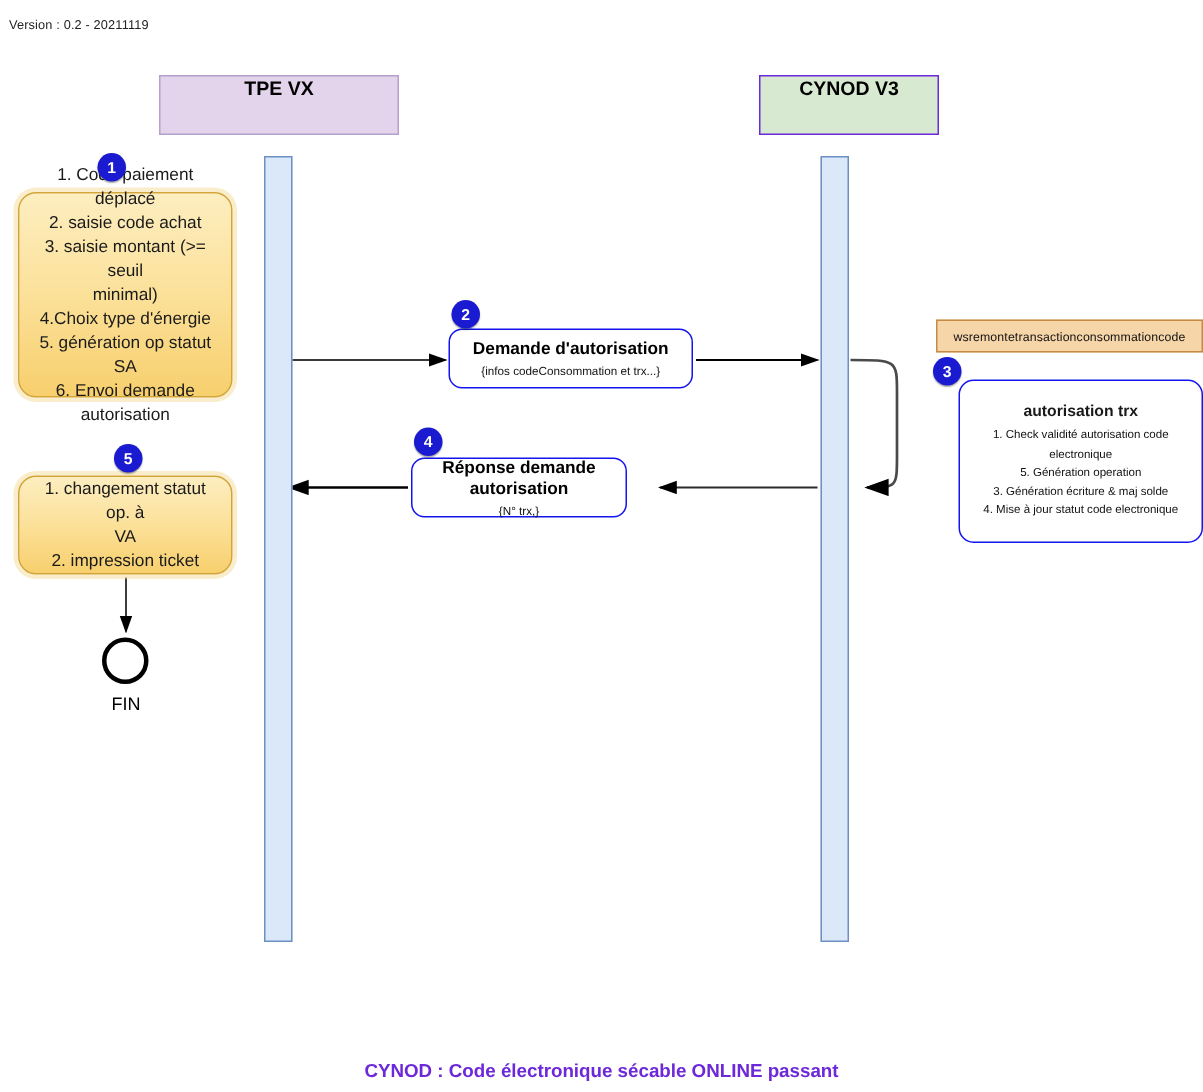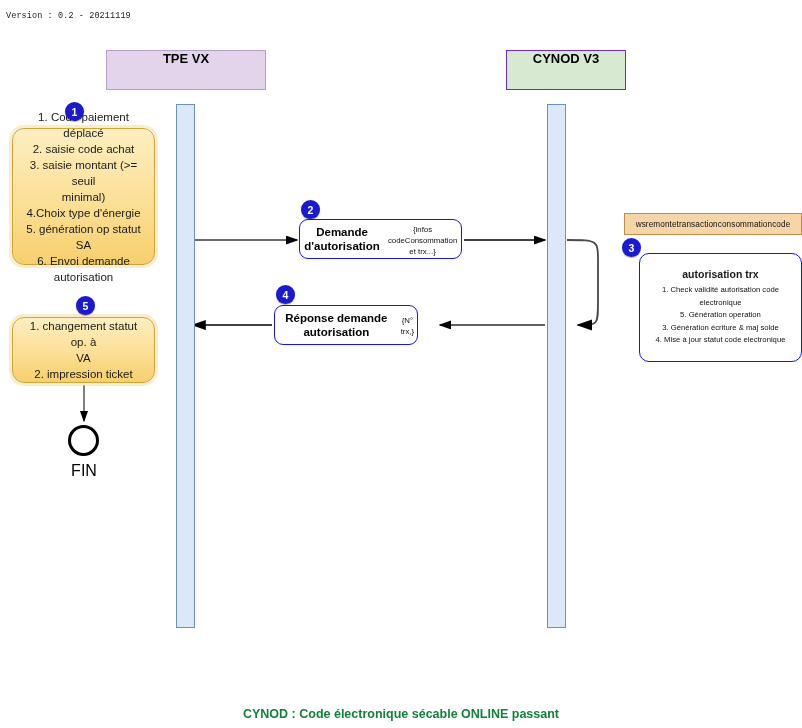--- a/index.html
+++ b/index.html
@@ -10,21 +10,20 @@
     color:#1a1a1a;
     overflow:hidden;
     position:relative;
   }
   #canvas{position:absolute;left:0;top:0;width:802px;height:728px;}
 
   .version{
     position:absolute;left:6px;top:11px;
     font-size:8.5px;color:#222;letter-spacing:.1px;
     white-space:nowrap;
-    font-family:Liberation Mono, monospace;
   }
 
   
   .actor{
     position:absolute;
     display:flex;align-items:flex-start;justify-content:center;
     font-size:13px;font-weight:bold;color:#000;
     box-sizing:border-box;
   }
   #actor-tpe{
@@ -59,21 +58,21 @@
   }
   #note-1{left:12px;top:128px;width:143px;height:137px;}
   #note-5{left:12px;top:317px;width:143px;height:66px;}
   .note .lines span{display:block;}
 
   
   .msgbox{
     position:absolute;box-sizing:border-box;
     border:1.6px solid #1414ee;border-radius:9px;
     background:#ffffff;
-    display:flex;flex-direction:row;
+    display:flex;flex-direction:column;
     align-items:center;justify-content:center;
     text-align:center;
   }
   #msg-2{left:299px;top:219px;width:163px;height:40px;}
   #msg-4{left:274px;top:305px;width:144px;height:40px;}
   .msg-title{font-size:11.5px;font-weight:bold;color:#000;line-height:14px;}
   .msg-sub{font-size:7.8px;color:#111;line-height:11px;margin-top:2px;}
 
   
   #ws-label{
@@ -110,27 +109,27 @@
   #badge-4{left:276px;top:285px;}
   #badge-5{left:76px;top:296px;}
 
   
   #fin-circle{
     position:absolute;left:68px;top:425px;width:31px;height:31px;
     border:3px solid #000;border-radius:50%;background:#fff;box-sizing:border-box;
   }
   #fin-label{
     position:absolute;left:52px;top:462px;width:64px;text-align:center;
-    font-size:16px;color:#000;
+    font-size:12px;color:#000;
   }
 
   
   #caption{
     position:absolute;left:0;top:707px;width:802px;text-align:center;
-    font-size:12.5px;font-weight:bold;color:#15803d;
+    font-size:12.5px;font-weight:bold;color:#6d28d9;
   }
 
   svg.overlay{position:absolute;left:0;top:0;width:802px;height:728px;pointer-events:none;}
 </style>
 </head>
 <body>
 
 <div id="canvas">
 
   <div class="version">Version : 0.2 - 20211119</div>

